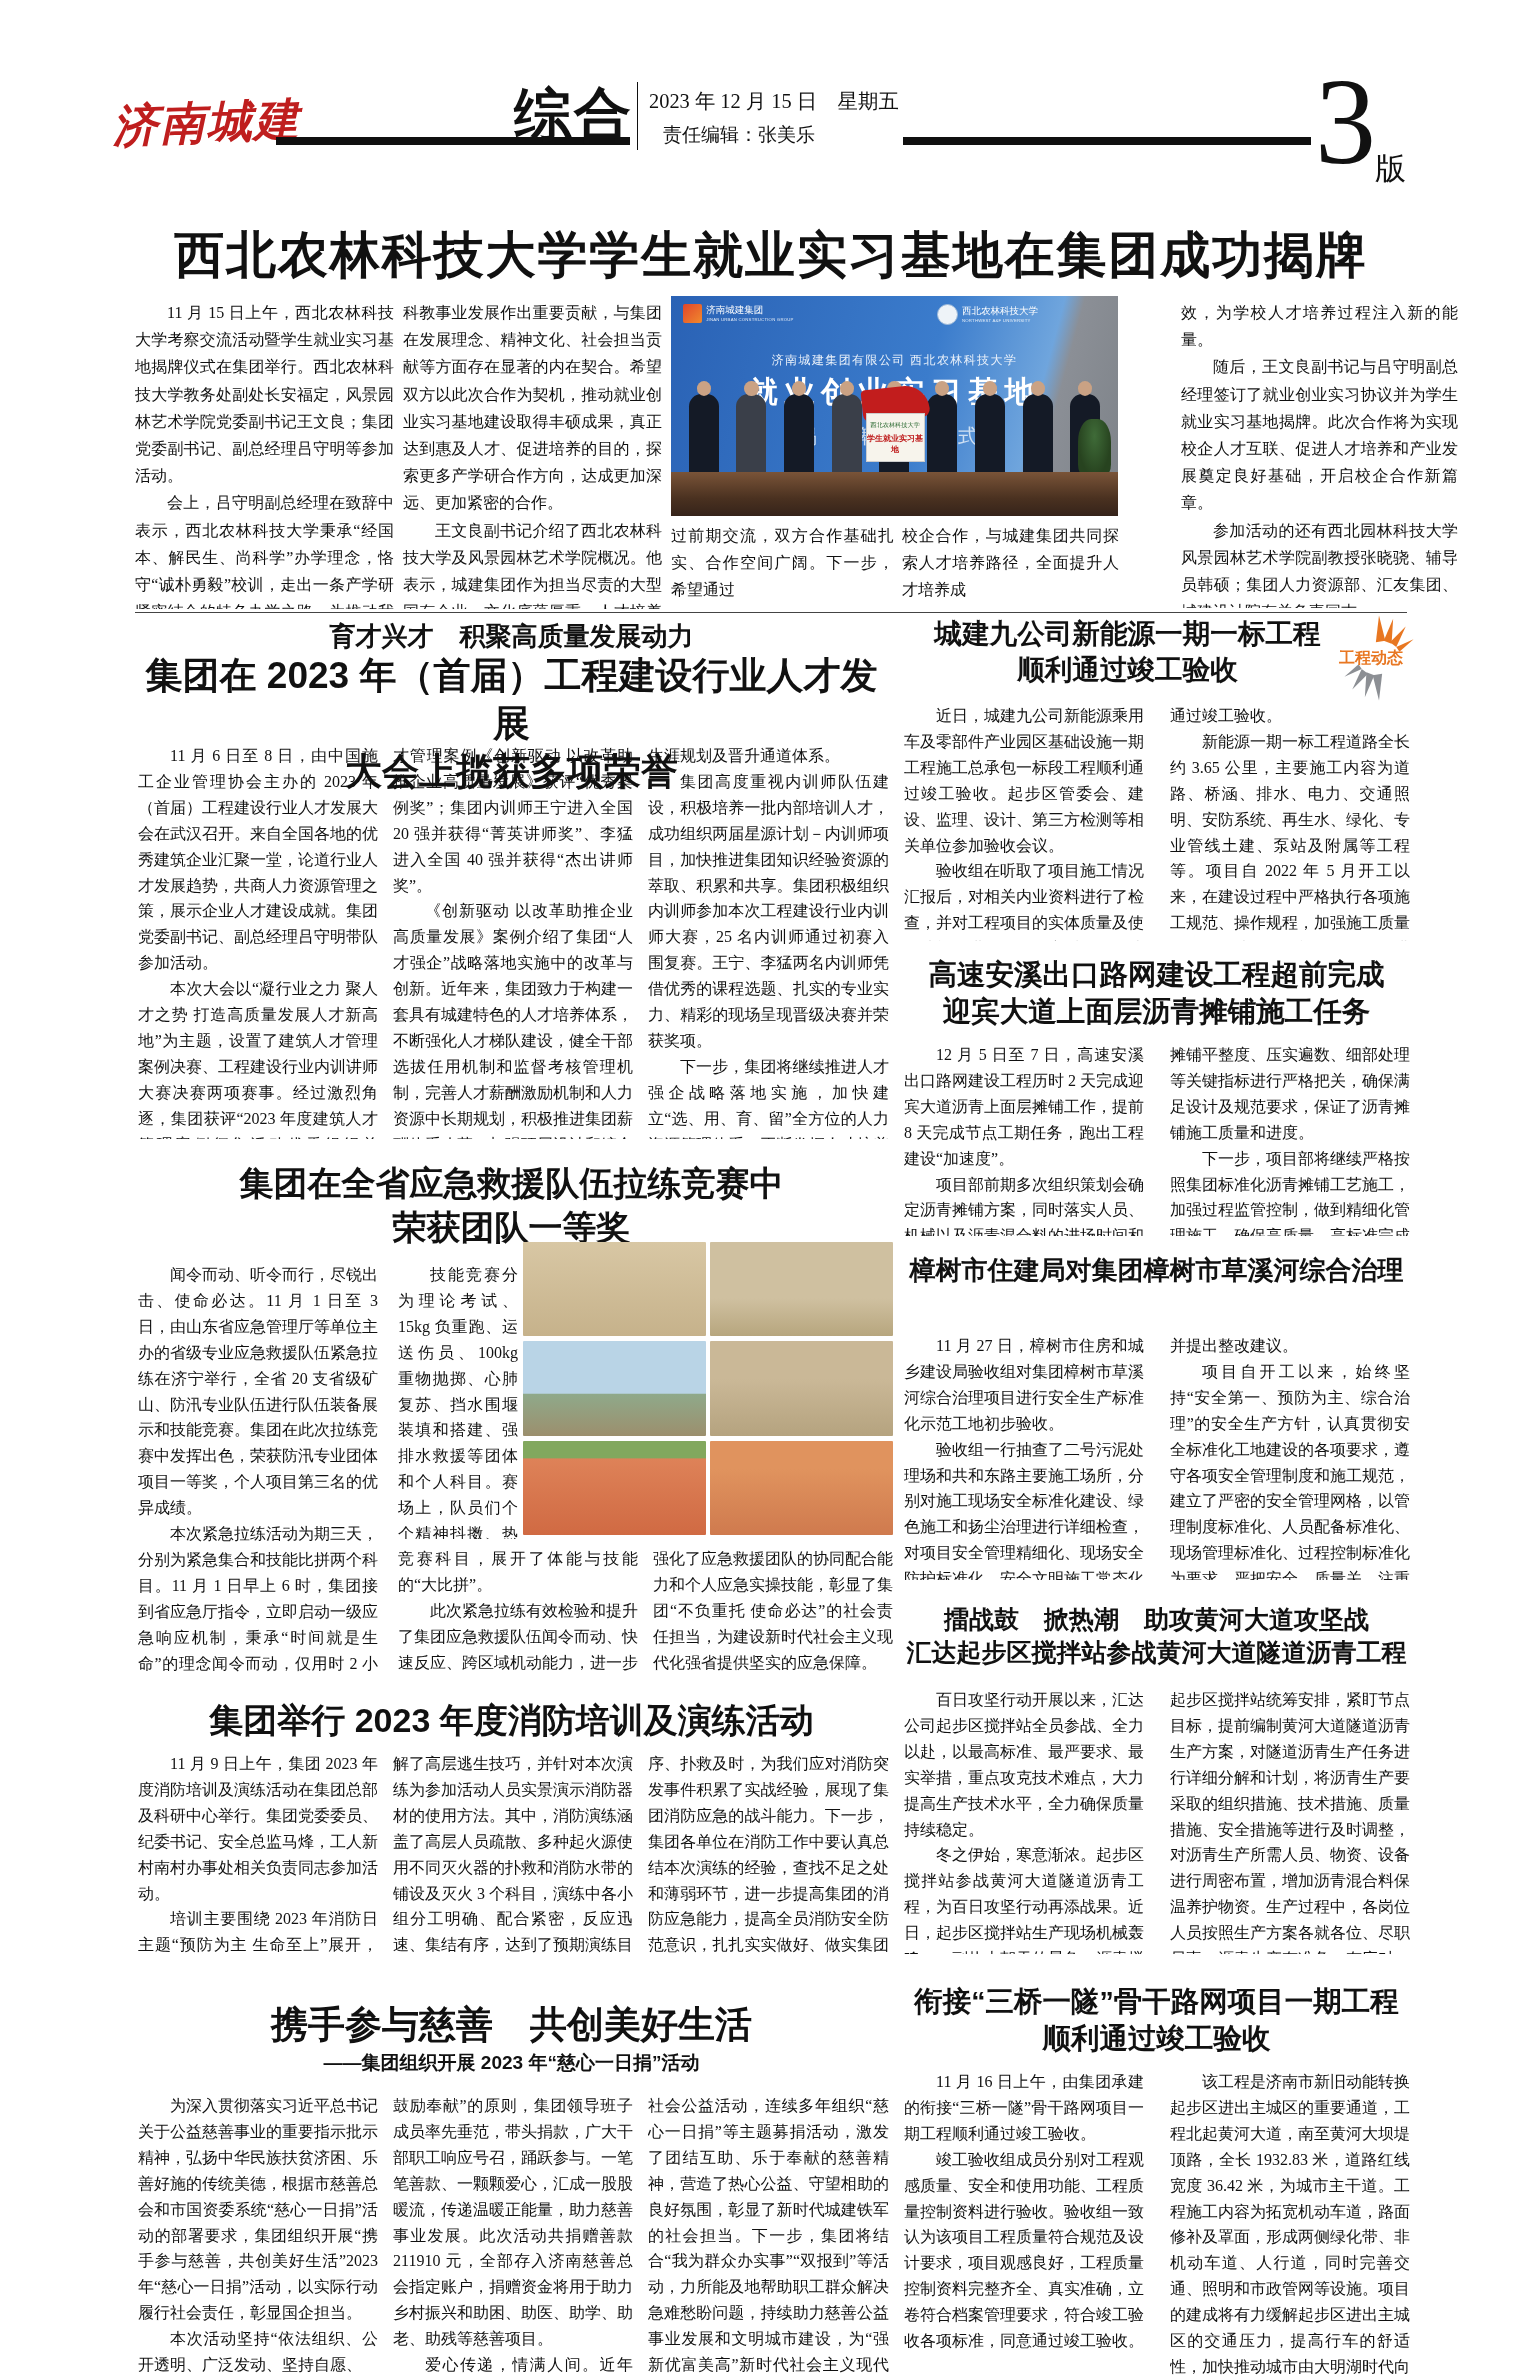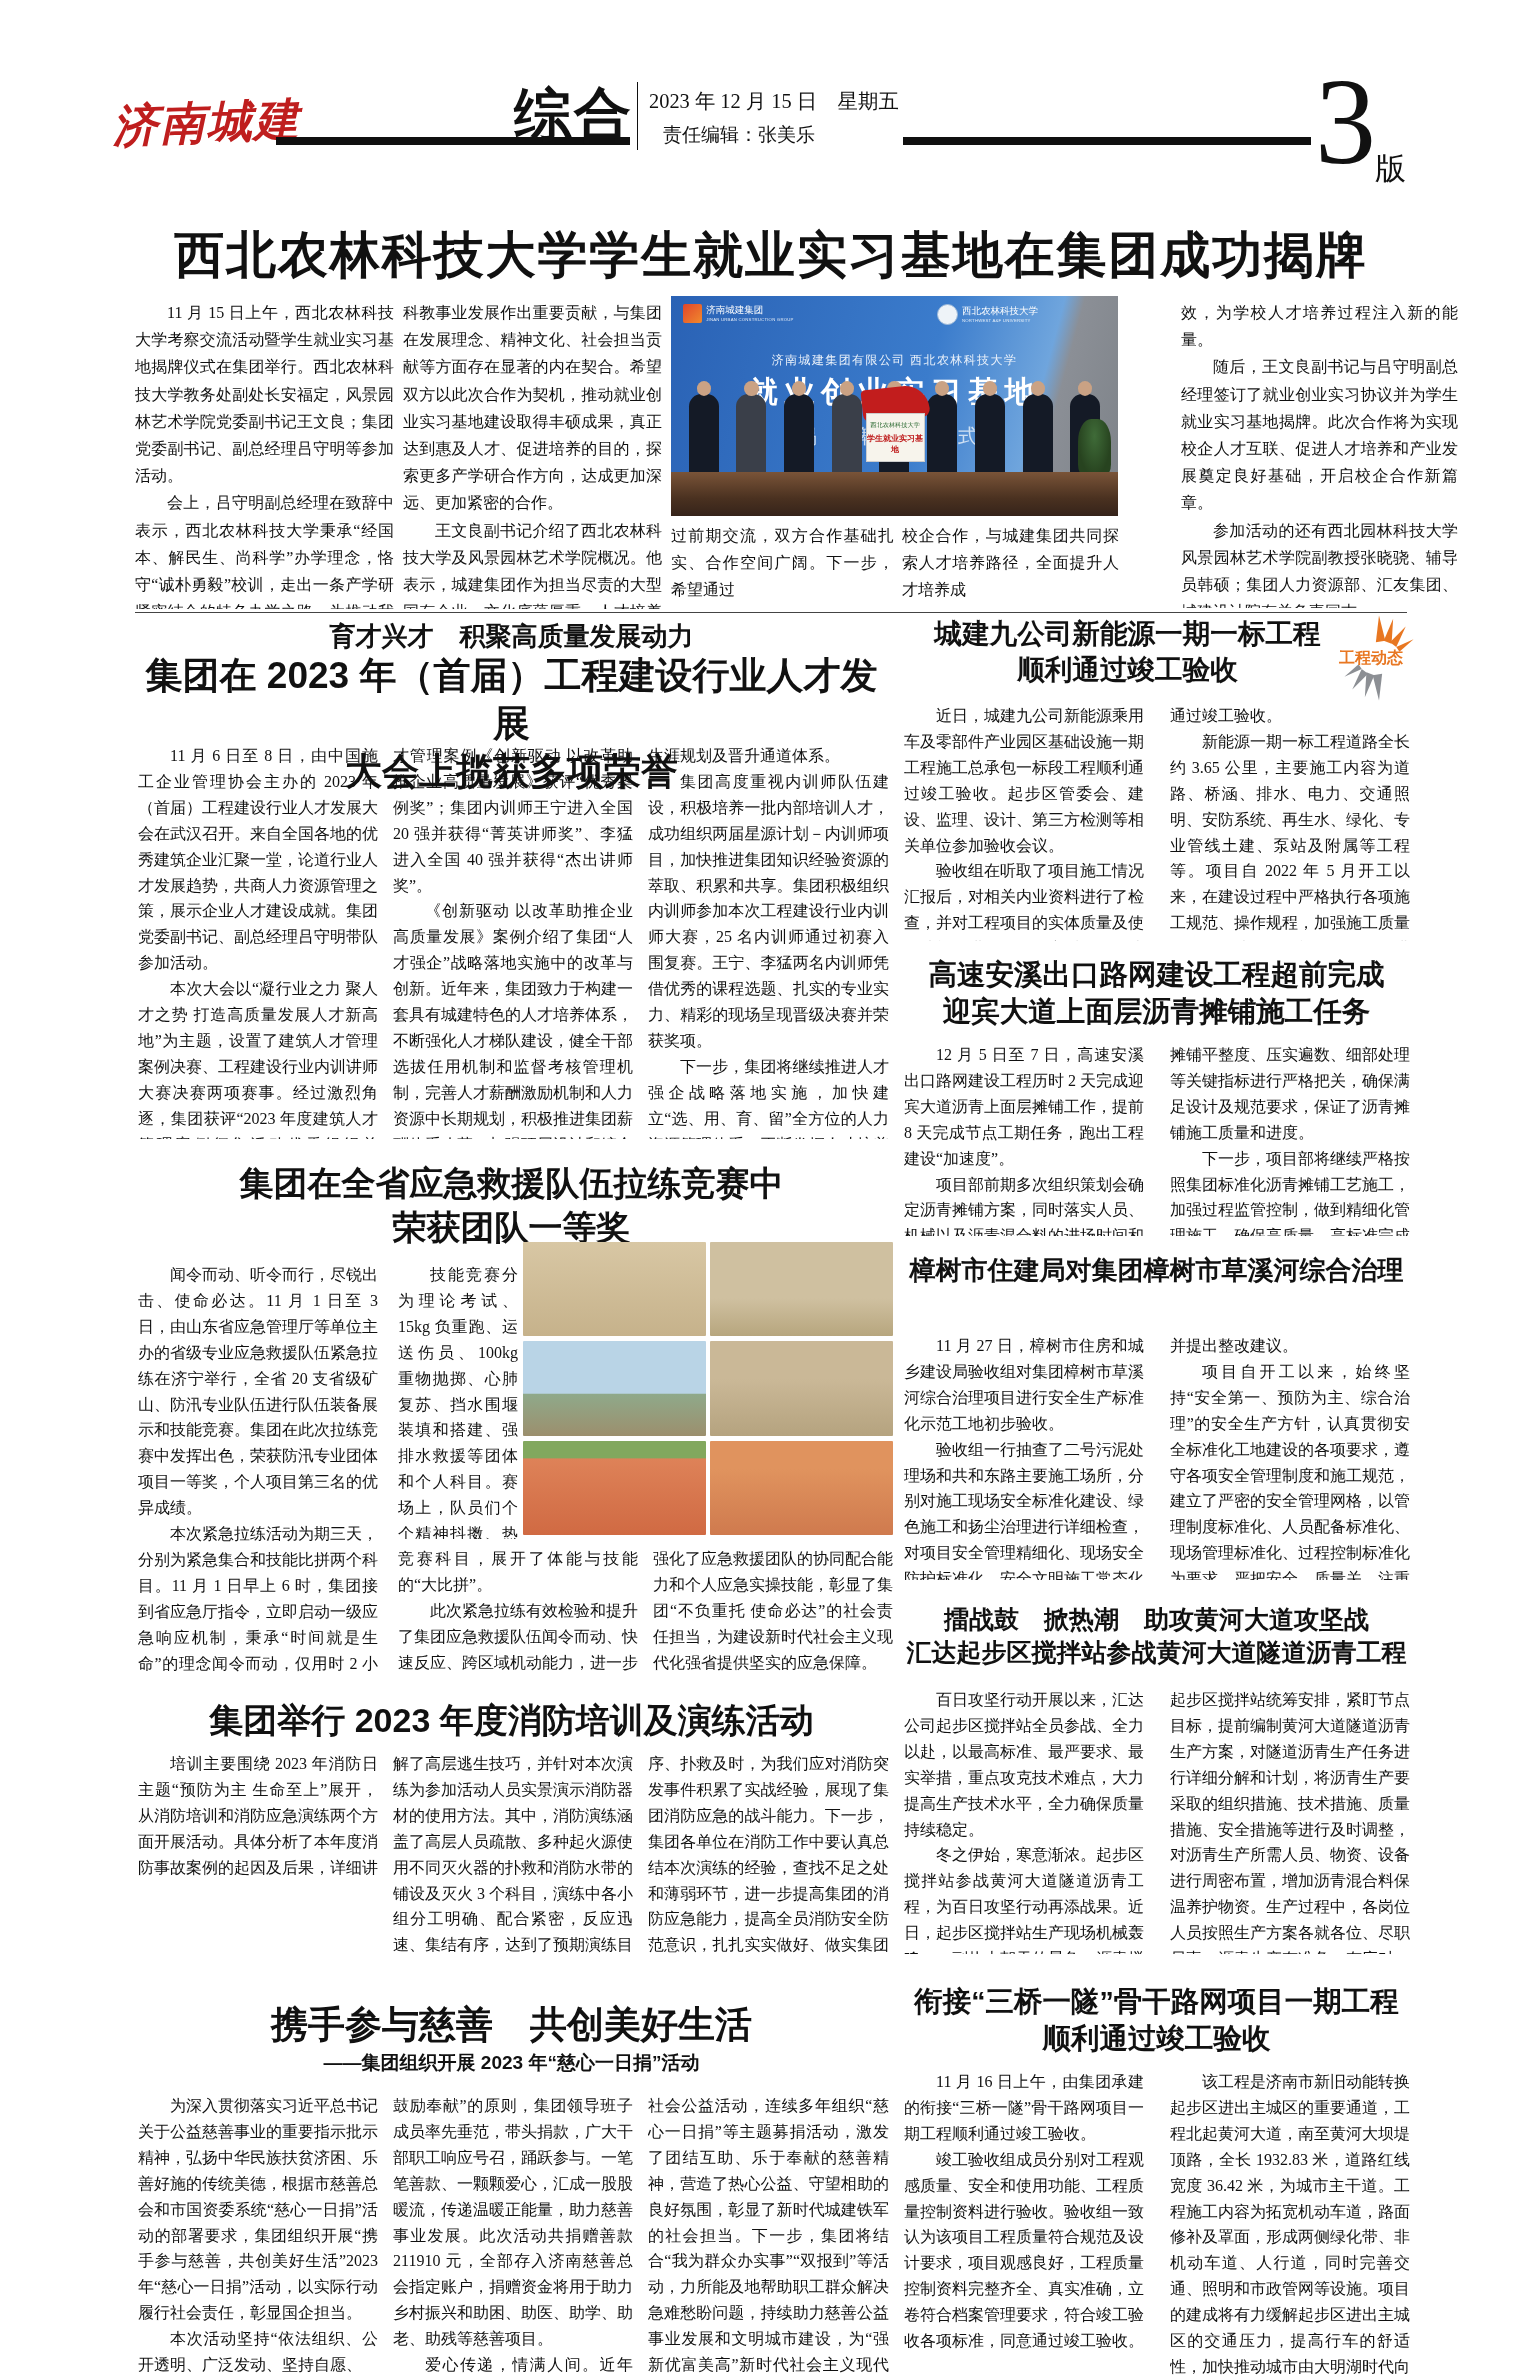--- a/index.html
+++ b/index.html
@@ -184,20 +184,21 @@
   <div class="col" style="left:398px;top:1546px;width:240px;height:131px;">
     <p class="cont">竞赛科目，展开了体能与技能的“大比拼”。</p>
     <p>此次紧急拉练有效检验和提升了集团应急救援队伍闻令而动、快速反应、跨区域机动能力，进一步</p>
   </div>
   <div class="col" style="left:653px;top:1546px;width:240px;height:131px;">
     <p class="cont">强化了应急救援团队的协同配合能力和个人应急实操技能，彰显了集团“不负重托 使命必达”的社会责任担当，为建设新时代社会主义现代化强省提供坚实的应急保障。</p>
   </div>
 
   <div class="stitle" style="left:135px;top:1698px;width:753px;font-size:34px;">集团举行 2023 年度消防培训及演练活动</div>
   <div class="col" style="left:138px;top:1751px;width:240px;height:202px;">
+    <p>11 月 9 日上午，集团 2023 年度消防培训及演练活动在集团总部及科研中心举行。集团党委委员、纪委书记、安全总监马烽，工人新村南村办事处相关负责同志参加活动。</p>
     <p>培训主要围绕 2023 年消防日主题“预防为主 生命至上”展开，从消防培训和消防应急演练两个方面开展活动。具体分析了本年度消防事故案例的起因及后果，详细讲</p>
   </div>
   <div class="col" style="left:393px;top:1751px;width:240px;height:202px;">
     <p class="cont">解了高层逃生技巧，并针对本次演练为参加活动人员实景演示消防器材的使用方法。其中，消防演练涵盖了高层人员疏散、多种起火源使用不同灭火器的扑救和消防水带的铺设及灭火 3 个科目，演练中各小组分工明确、配合紧密，反应迅速、集结有序，达到了预期演练目的。</p>
 
   </div>
   <div class="col" style="left:648px;top:1751px;width:241px;height:202px;">
     <p class="cont">序、扑救及时，为我们应对消防突发事件积累了实战经验，展现了集团消防应急的战斗能力。下一步，集团各单位在消防工作中要认真总结本次演练的经验，查找不足之处和薄弱环节，进一步提高集团的消防应急能力，提高全员消防安全防范意识，扎扎实实做好、做实集团安全生产工作，为集团高质量发展和“百日攻坚”行动创造和谐、稳定、安全环境。</p>
   </div>
 

